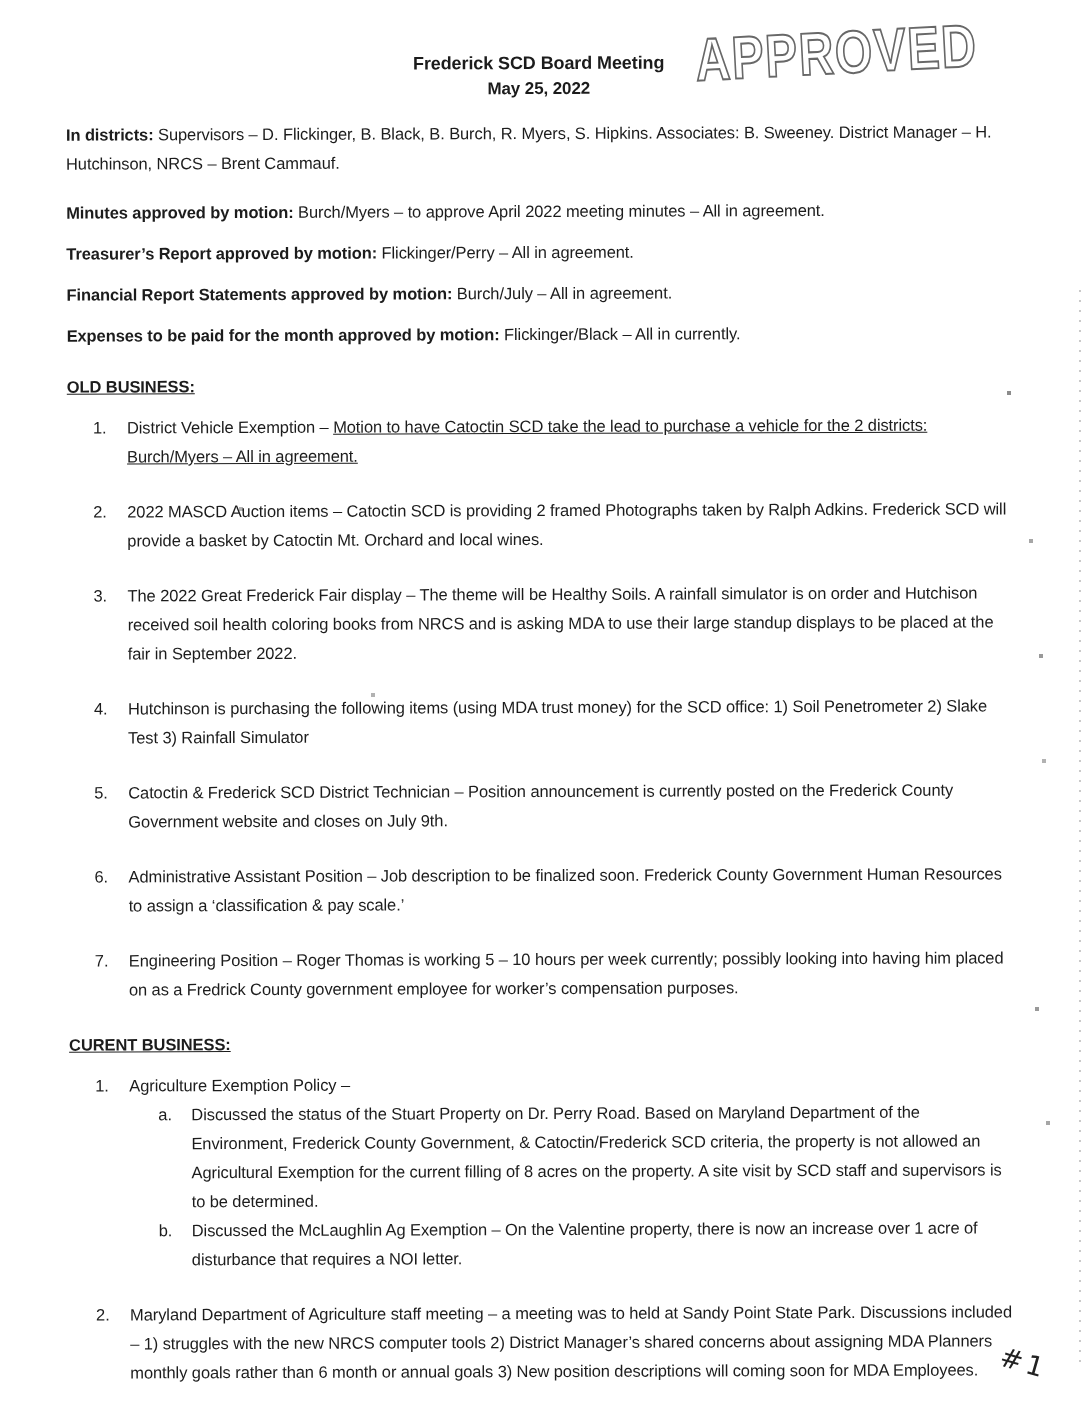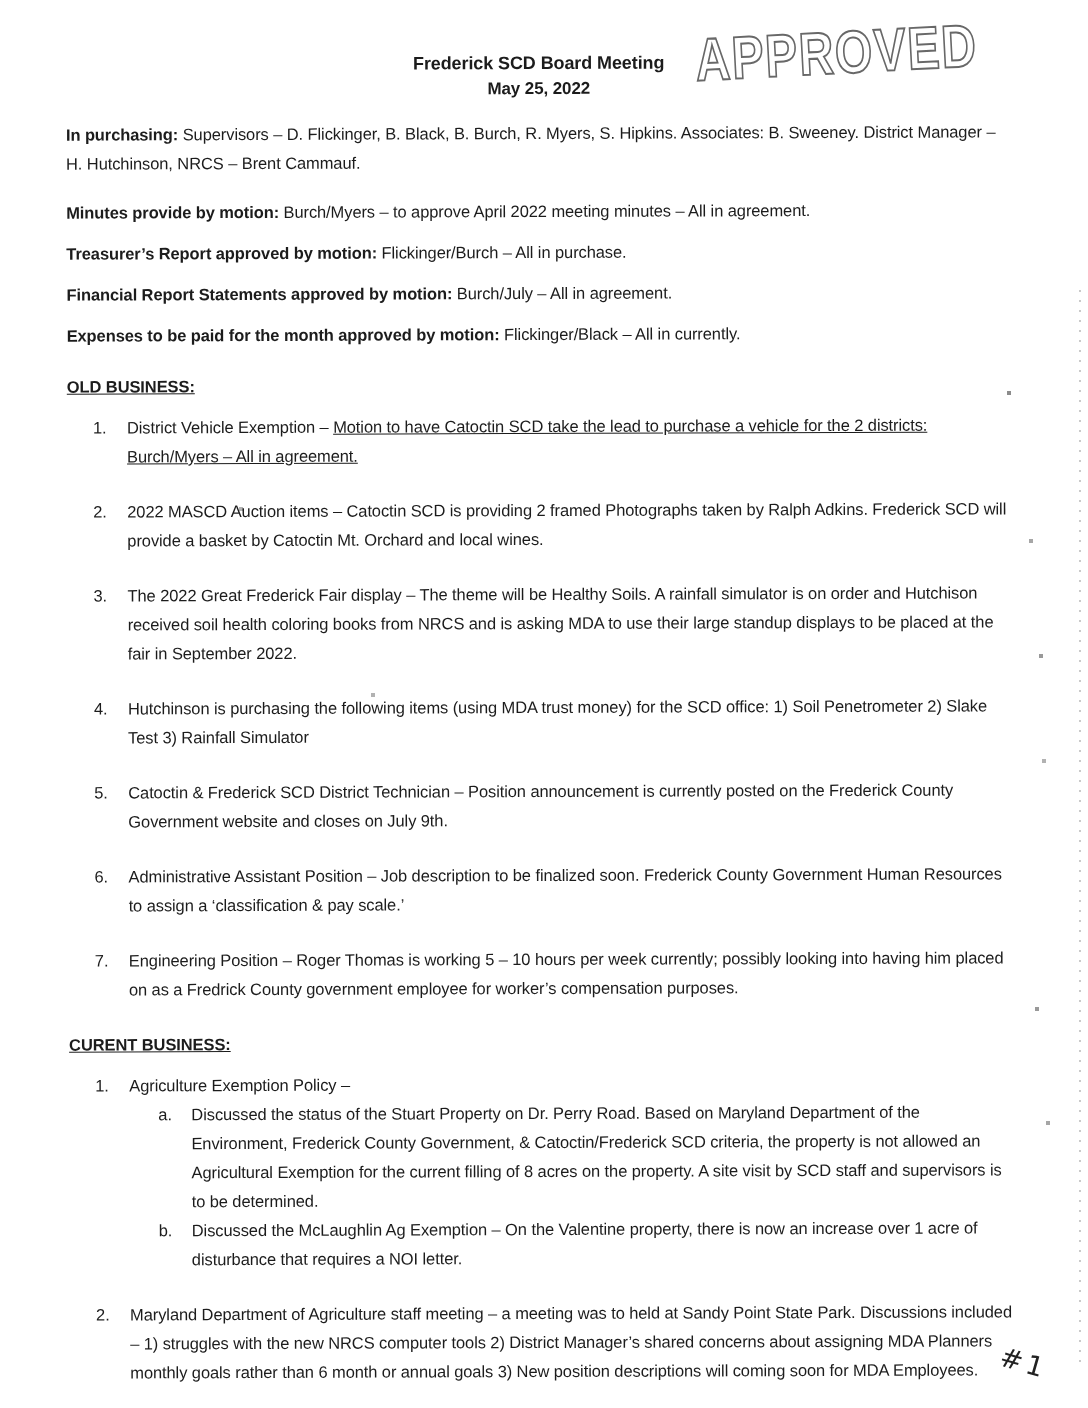--- a/index.html
+++ b/index.html
@@ -105,25 +105,25 @@
 
   <div class="stamp">APPROVED</div>
 
   <div class="content">
 
     <div class="doc-header">
       <div class="doc-title">Frederick SCD Board Meeting</div>
       <div class="doc-date">May 25, 2022</div>
     </div>
 
-    <p class="para"><span class="lbl">In purchasing:</span><span> Supervisors – D. Flickinger, B. Black, B. Burch, R. Myers, S. Hipkins.  Associates: B. Sweeney.  District Manager – H. Hutchinson, NRCS – Brent Cammauf.</span></p>
-
-    <p class="para motion"><span class="lbl">Minutes provide by motion:</span><span> Burch/Myers – to approve April 2022 meeting minutes – All in agreement.</span></p>
-
-    <p class="para motion"><span class="lbl">Treasurer’s Report approved by motion:</span><span> Flickinger/Burch – All in purchase.</span></p>
+    <p class="para"><span class="lbl">In districts:</span><span> Supervisors – D. Flickinger, B. Black, B. Burch, R. Myers, S. Hipkins.  Associates: B. Sweeney.  District Manager – H. Hutchinson, NRCS – Brent Cammauf.</span></p>
+
+    <p class="para motion"><span class="lbl">Minutes approved by motion:</span><span> Burch/Myers – to approve April 2022 meeting minutes – All in agreement.</span></p>
+
+    <p class="para motion"><span class="lbl">Treasurer’s Report approved by motion:</span><span> Flickinger/Perry – All in agreement.</span></p>
 
     <p class="para motion"><span class="lbl">Financial Report Statements approved by motion:</span><span> Burch/July – All in agreement.</span></p>
 
     <p class="para motion"><span class="lbl">Expenses to be paid for the month approved by motion:</span><span> Flickinger/Black – All in currently.</span></p>
 
     <div class="section-heading">OLD BUSINESS:</div>
 
     <div class="nlist">
 
       <div class="nitem">

